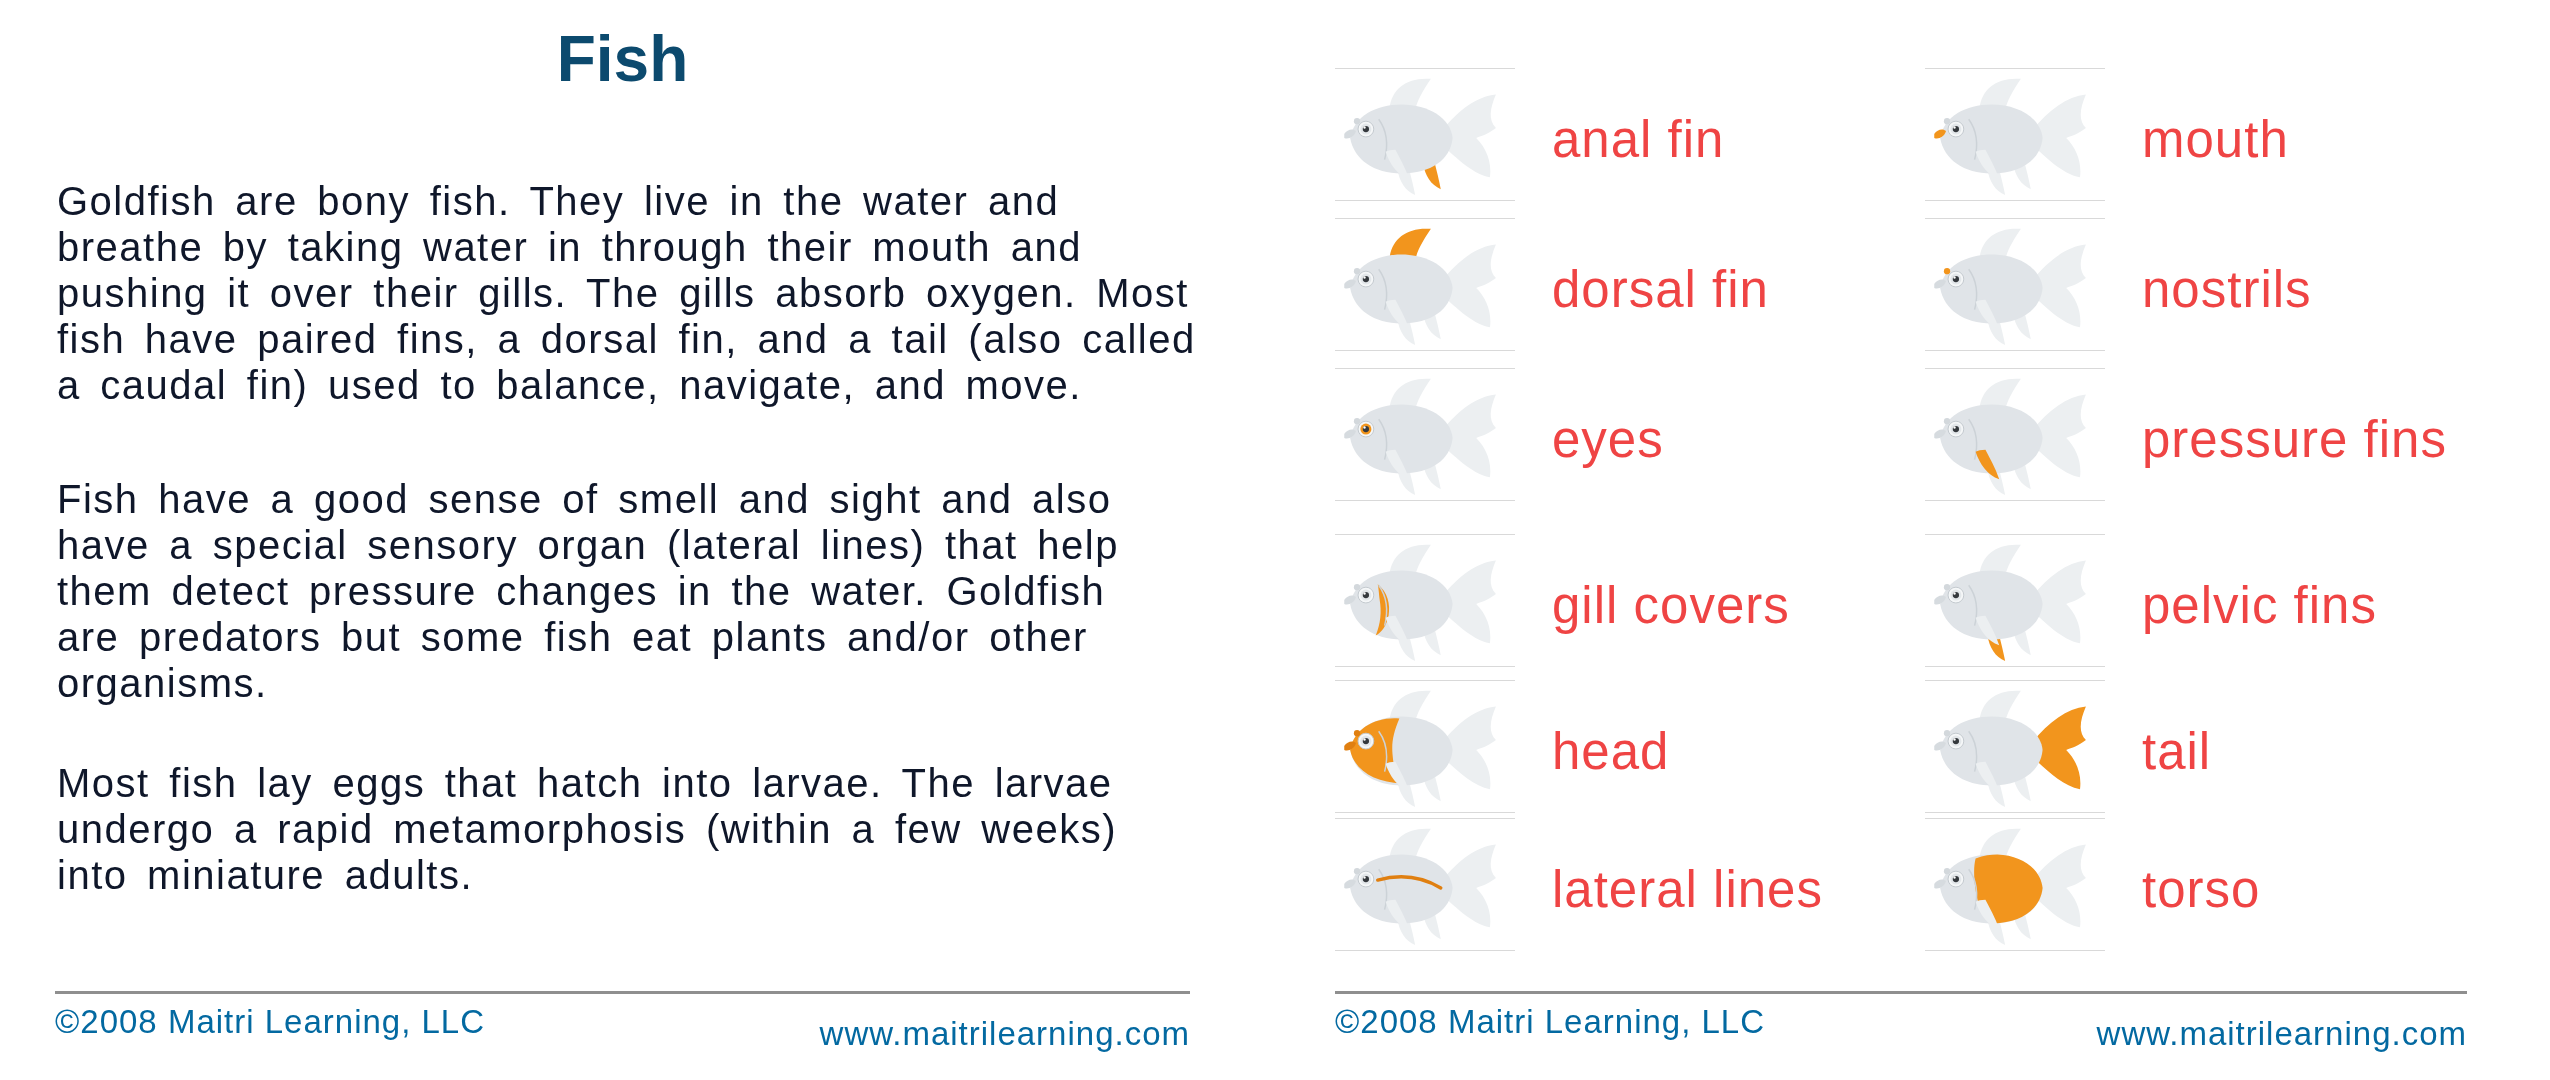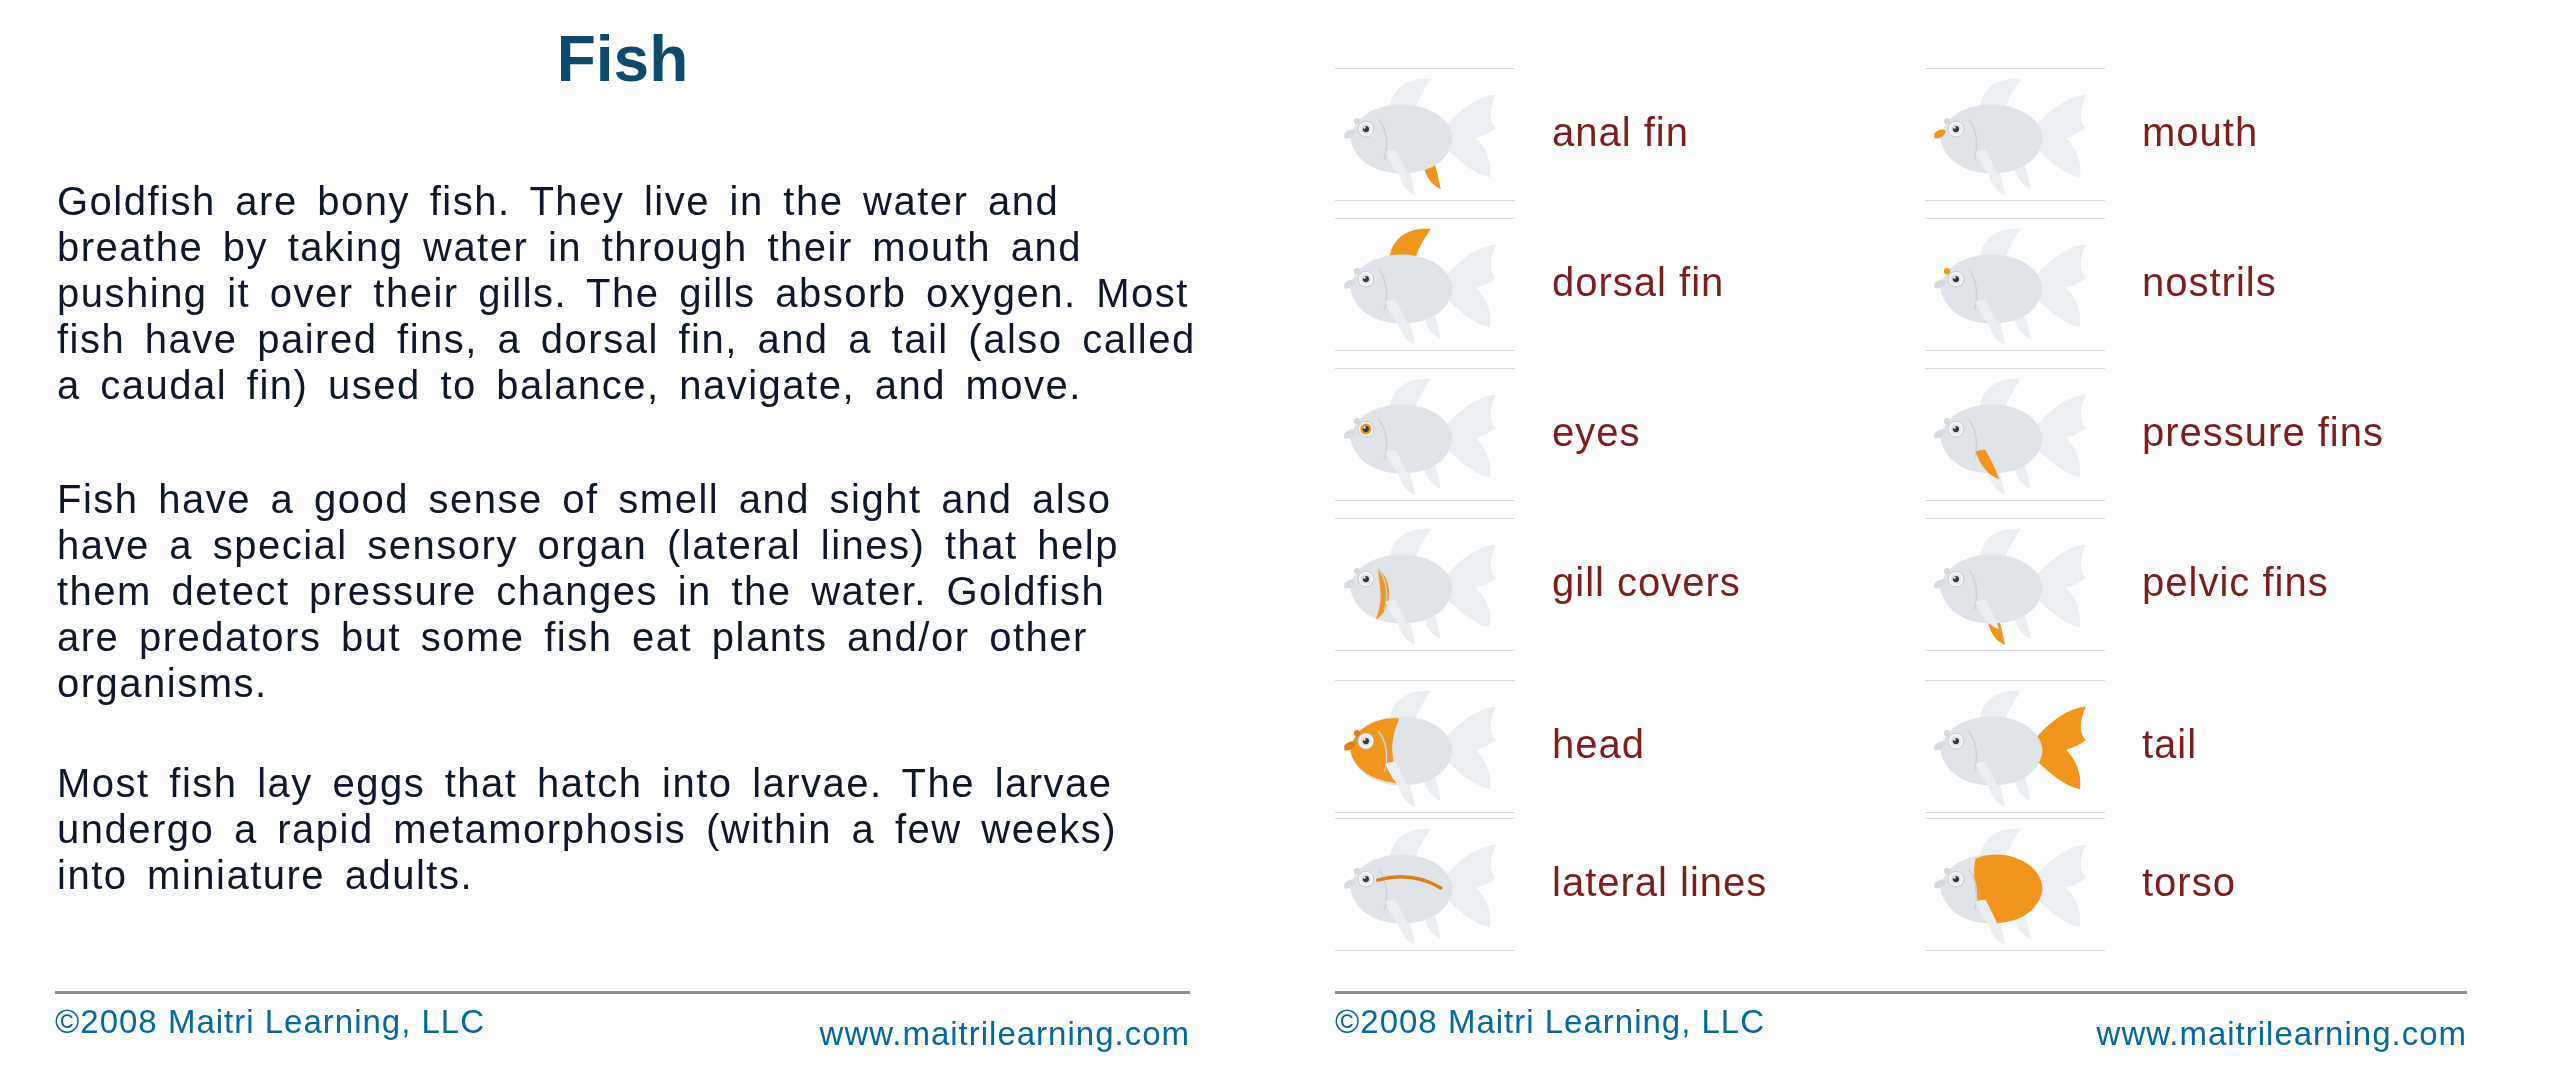--- a/index.html
+++ b/index.html
@@ -31,32 +31,32 @@
   .copy{left:0;}
   .site{right:0;margin-top:12px;}
   
   .col{position:absolute;top:68px;width:600px;height:890px;}
   .col1{left:1335px;}
   .col2{left:1925px;}
   .row{position:absolute;left:0;width:600px;height:133px;}
   .row:nth-child(1){top:0px}
   .row:nth-child(2){top:150px}
   .row:nth-child(3){top:300px}
-  .row:nth-child(4){top:450px}
+  .row:nth-child(4){top:466px}
   .row:nth-child(5){top:612px}
   .row:nth-child(6){top:750px}
   .fish-cell{
     position:absolute;left:0;top:0;width:180px;height:133px;box-sizing:border-box;
     border-top:1px solid #d9d9d9;border-bottom:1px solid #d9d9d9;background:#ffffff;
   }
   .fish{display:block;width:100%;height:100%;}
   .fish svg{display:block;width:100%;height:100%;}
   .row-label{
     position:absolute;left:217px;top:42px;
-    font-size:40px;color:#7f1d1d;letter-spacing:1px;white-space:nowrap;text-align:center;
+    font-size:51px;color:#ef4444;letter-spacing:1px;white-space:nowrap;text-align:center;
   }
 </style>
 </head>
 <body>
 
 <div class="page">
 
   <section>
     <h1 class="title">Fish</h1>
     <p class="para p1">Goldfish are bony fish. They live in the water and

